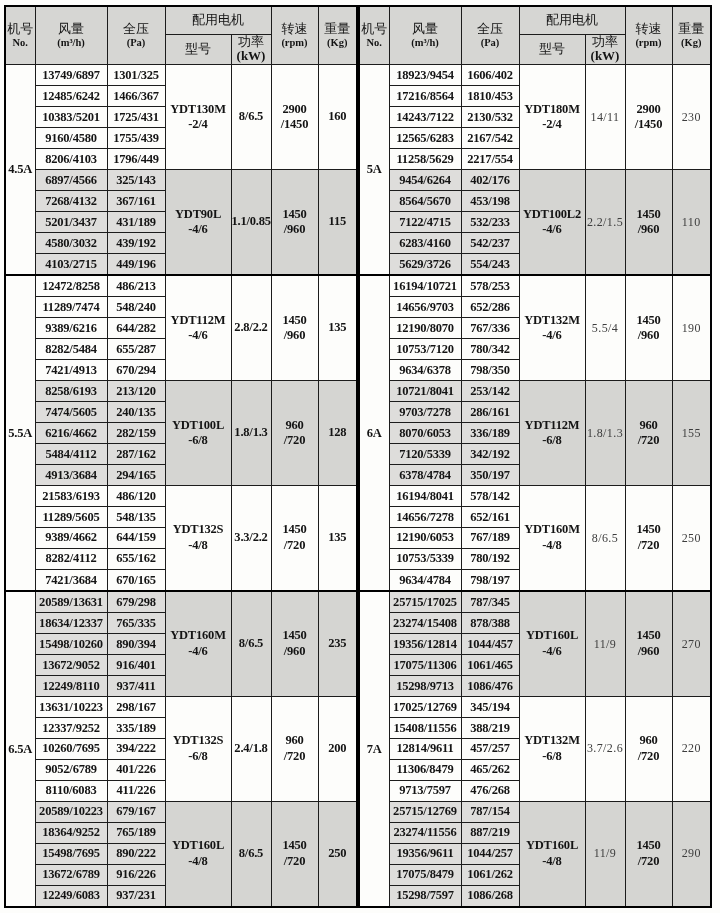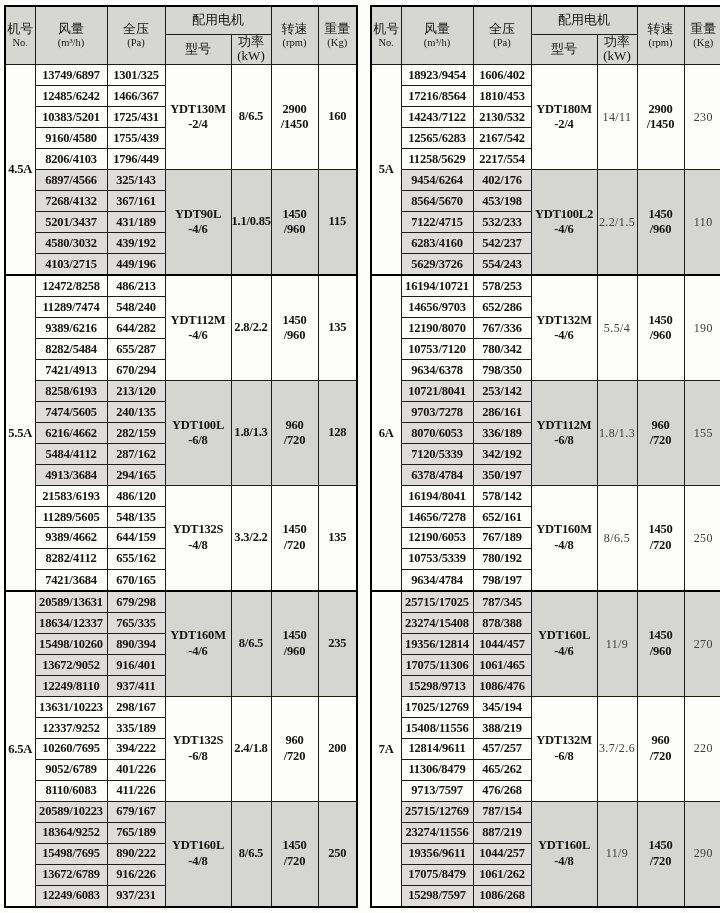--- a/index.html
+++ b/index.html
@@ -8,21 +8,21 @@
     background: #ffffff;
   }
   .page {
     position: relative;
     width: 720px;
     height: 913px;
     box-sizing: border-box;
     padding: 5px 4px;
     background: var(--cell-bg, #fdfdfb);
     display: flex;
-    gap: 12px;
+    gap: 0;
     font-family: "Liberation Serif", "DejaVu Serif", serif;
     color: var(--text, #141414);
   }
   table.spec {
     border-collapse: collapse;
     table-layout: fixed;
     width: 352px;
     height: 903px;
     border: 2px solid var(--outer-line, #000);
     background: var(--cell-bg, #fdfdfb);
@@ -36,21 +36,21 @@
   }
   
   table.spec thead th {
     background: var(--header-bg, #d6d6d3);
     font-weight: normal;
     font-size: 13px;
     line-height: 1.15;
   }
   table.spec thead tr.h1 { height: 28px; }
   table.spec thead tr.h2 { height: 25px; }
-  .hsub { font-size: 10.5px; letter-spacing: 0; }
+  .hsub { font-size: 10.5px; letter-spacing: 0; font-weight: bold; }
   th.power-h .hsub { font-size: 13px; }
   
   table.spec tbody td {
     font-size: 12.5px;
     font-weight: bold;
     letter-spacing: -0.2px;
     white-space: nowrap;
   }
   td.model-no-cell { font-size: 13px; background: var(--cell-bg, #fdfdfb); }
   td.flow-cell, td.pressure-cell { background: var(--cell-bg, #fdfdfb); }

